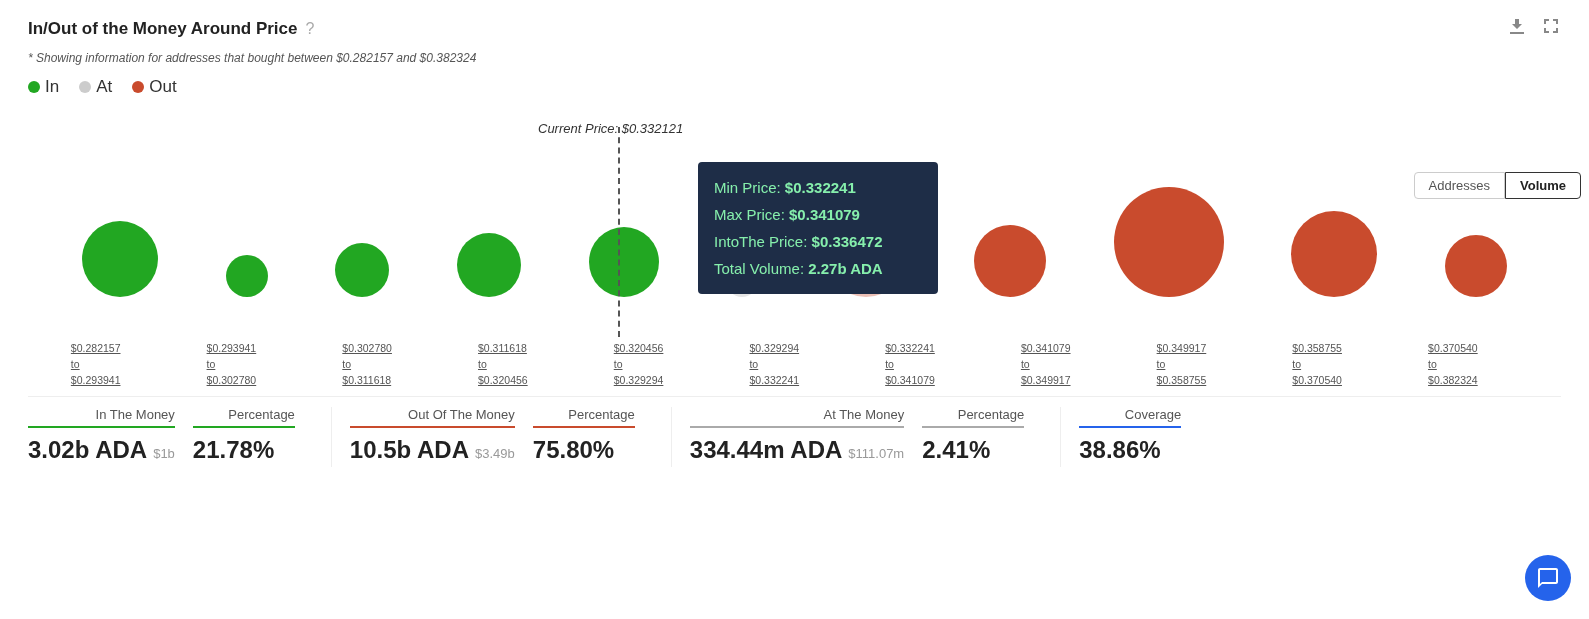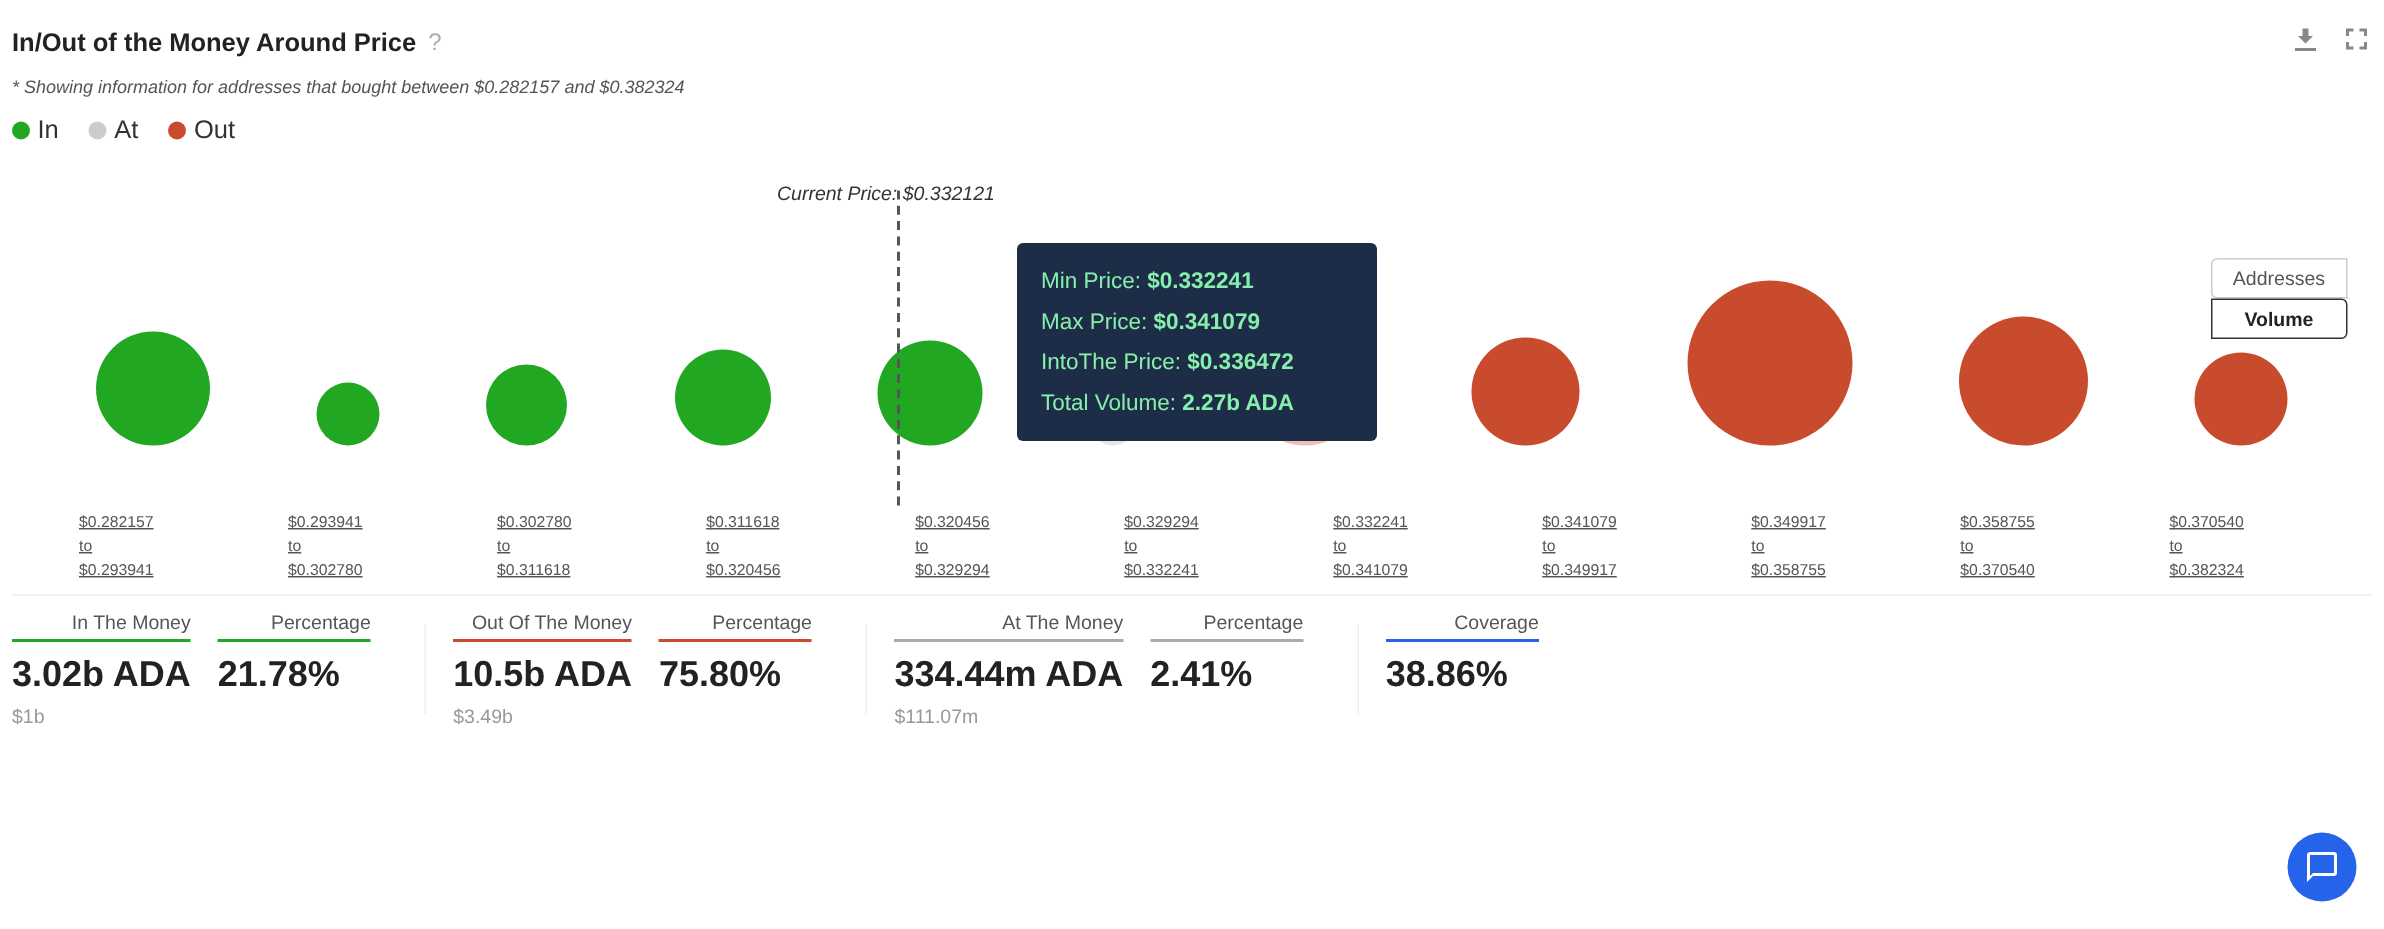--- a/index.html
+++ b/index.html
@@ -9,21 +9,21 @@
       width: 1589px;
       height: 619px;
       overflow: hidden;
       position: relative;
     }
 
     .container {
       width: 1589px;
       height: 619px;
       background: #fff;
-      padding: 16px 8px;
+      padding: 16px 28px;
       position: relative;
     }
 
     
     .header {
       display: flex;
       align-items: center;
       justify-content: space-between;
       margin-bottom: 10px;
     }
@@ -84,24 +84,23 @@
       display: inline-block;
     }
     .dot-green { background: #22a722; }
     .dot-gray { background: #ccc; }
     .dot-red { background: #c94b2d; }
 
     
     .toggle-buttons {
       position: absolute;
       top: 172px;
-      right: 24px;
+      right: 8px;
       display: flex;
       gap: 0;
-      flex-direction: column;
     }
     .toggle-btn {
       padding: 5px 14px;
       font-size: 13px;
       border: 1px solid #ccc;
       background: #fff;
       cursor: pointer;
       color: #555;
     }
     .toggle-btn.active {
@@ -269,21 +268,20 @@
       padding-bottom: 4px;
       margin-bottom: 8px;
     }
     .stat-value {
       font-size: 24px;
       font-weight: 700;
       color: #222;
       display: flex;
       align-items: baseline;
       gap: 6px;
-      flex-direction: column;
     }
     .stat-sub {
       font-size: 13px;
       color: #999;
       font-weight: 400;
     }
 
     .stat-divider {
       width: 1px;
       background: #eee;

